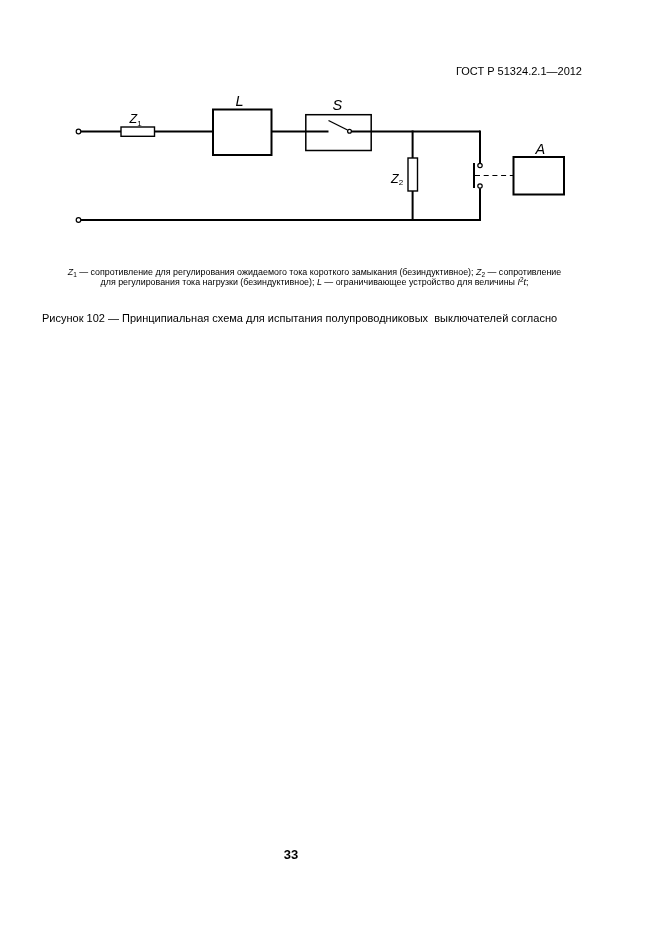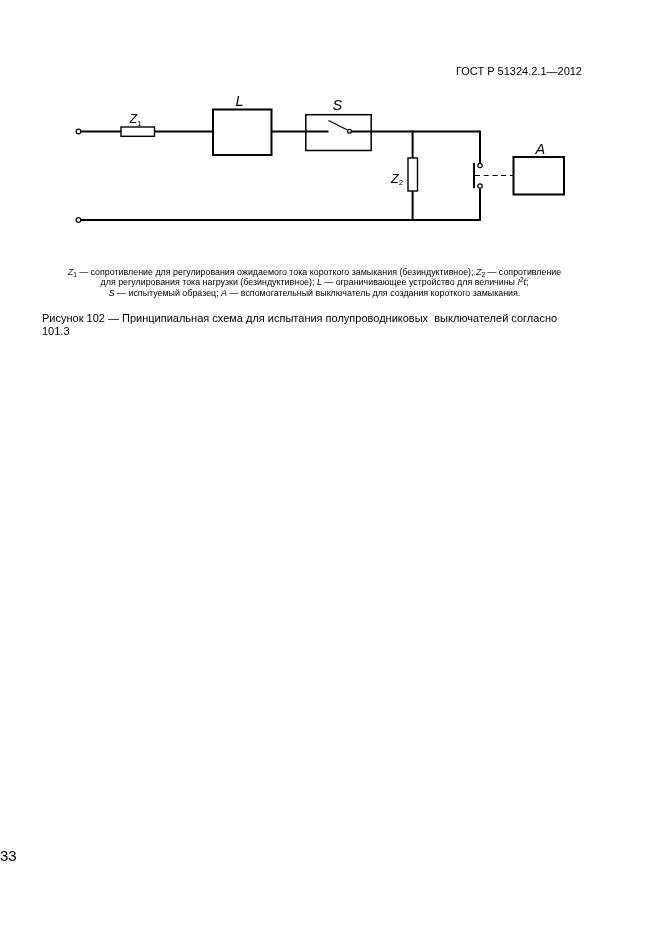--- a/index.html
+++ b/index.html
@@ -63,21 +63,19 @@
 
   <text x="535.5" y="153.5" font-size="14.5" font-style="italic" fill="#000" stroke="none">A</text>
 </svg>
 
 <div class="abs" style="left:47px;top:266.5px;width:535px;text-align:center;font-size:8.9px;line-height:10.65px;">
 
   <div><i>Z</i><span class="sb">1</span> — сопротивление для регулирования ожидаемого тока короткого замыкания (безиндуктивное); <i>Z</i><span class="sb">2</span> — сопротивление</div>
 
   <div>для регулирования тока нагрузки (безиндуктивное); <i>L</i> — ограничивающее устройство для величины <i>I</i><span class="sp">2</span><i>t</i>;</div>
 
-  <div><i>S</i> — испытуемый образец; <i>A</i> — вспомогательный выключатель для создания короткого замыкания.</div>
 </div>
 
 <div class="abs" style="left:42px;top:311.5px;width:539px;text-align:left;font-size:11px;line-height:13.2px;">
   <div>Рисунок 102 — Принципиальная схема для испытания полупроводниковых&nbsp; выключателей согласно</div>
-  <div>101.3</div>
 </div>
 
-<div class="abs" style="left:0;top:846.5px;width:582px;text-align:left;font-size:15px;font-weight:normal;">33</div>
+<div class="abs" style="left:0;top:846.5px;width:582px;text-align:center;font-size:13px;font-weight:bold;">33</div>
 
 </body></html>

